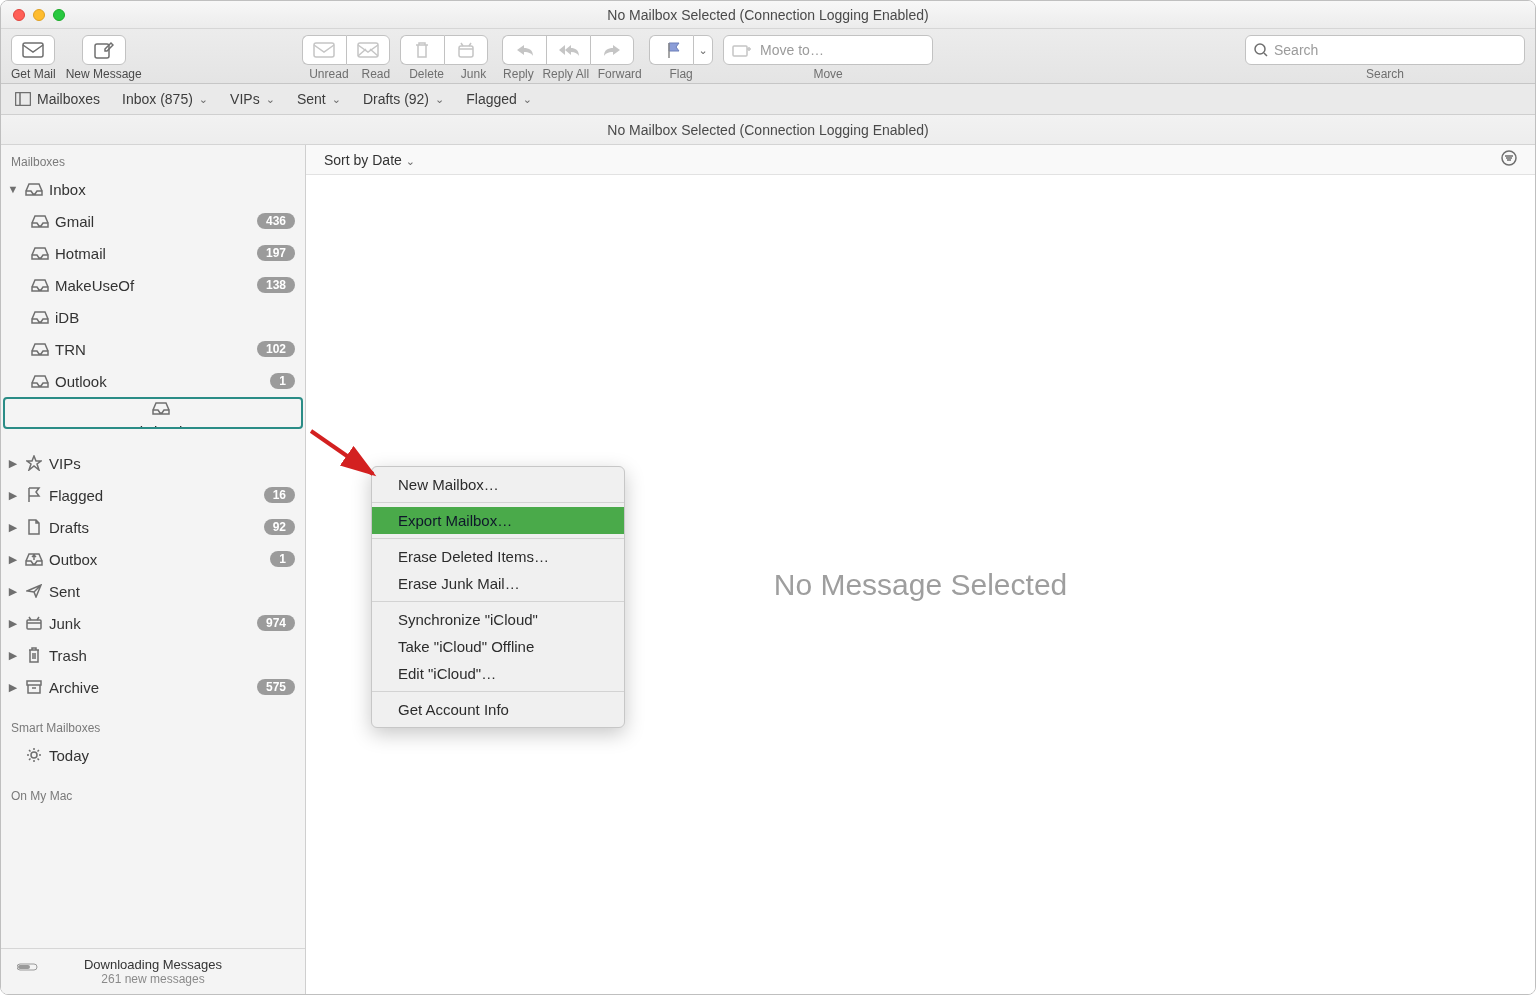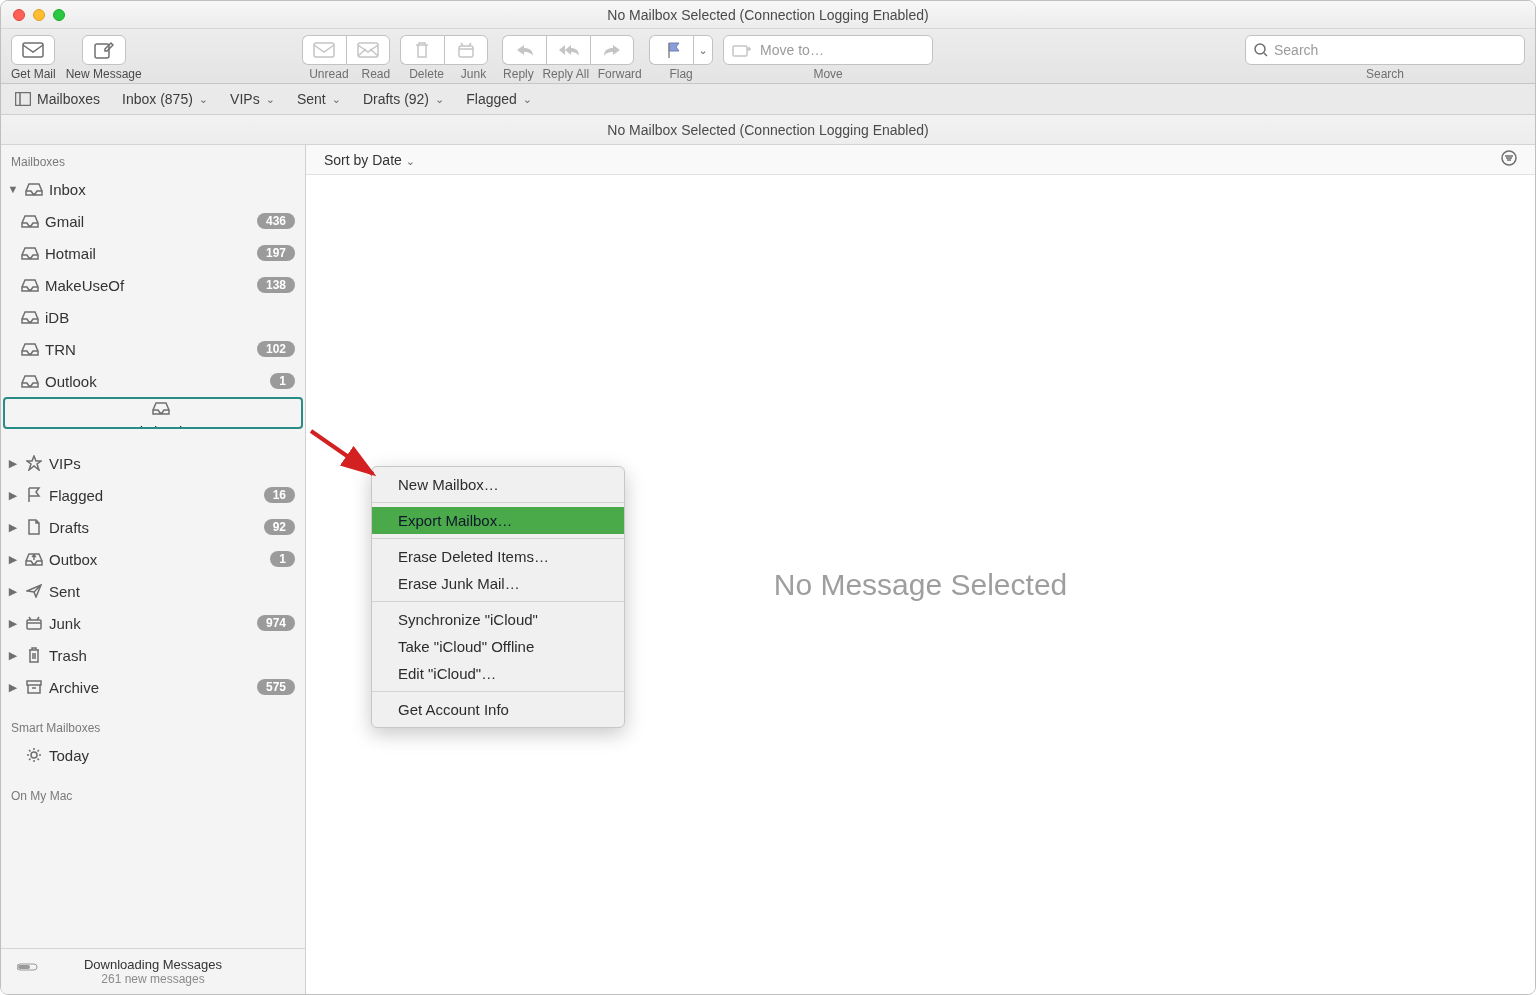--- a/index.html
+++ b/index.html
@@ -40,21 +40,21 @@
 
 .content{display:flex;height:calc(100% - 28px - 55px - 31px - 30px);}
 .sidebar{width:305px;background:#f4f4f4;border-right:1px solid #cfcfcf;display:flex;flex-direction:column;position:relative;overflow:hidden;}
 .sb-scroll{flex:1;overflow-y:auto;}
 .sb-heading{font-size:12px;color:#7a7a7a;padding:10px 10px 4px 10px;font-weight:500;}
 .sb-row{height:32px;display:flex;align-items:center;padding:0 10px 0 6px;font-size:15px;color:#333;gap:6px;}
 .sb-row .disc{width:12px;text-align:center;font-size:11px;color:#6f6f6f;}
 .sb-row .ico{width:18px;height:18px;display:flex;align-items:center;justify-content:center;color:#6f6f6f;flex-shrink:0;}
 .sb-row .txt{flex:1;white-space:nowrap;overflow:hidden;}
 .sb-row .badge{background:#9b9b9b;color:#fff;font-size:12px;font-weight:600;border-radius:10px;padding:1px 9px;min-width:20px;text-align:center;}
-.sb-sub{padding-left:20px;}
+.sb-sub{padding-left:30px;}
 .sb-row.sel{border:2px solid #2a8c86;border-radius:4px;margin:0 2px;padding-left:26px;flex-direction:column;}
 
 .sb-footer{border-top:1px solid #d6d6d6;background:#f4f4f4;padding:8px 10px;text-align:center;}
 .sb-footer .l1{font-size:13px;color:#333;}
 .sb-footer .l2{font-size:12px;color:#8a8a8a;}
 .sb-footer .ico{position:absolute;left:16px;bottom:22px;width:24px;height:10px;}
 
 .main{flex:1;display:flex;flex-direction:column;position:relative;}
 .sortbar{height:30px;border-bottom:1px solid #e2e2e2;display:flex;align-items:center;padding:0 18px;font-size:14px;justify-content:space-between;color:#333;background:#f9f9f9;}
 .viewer{flex:1;display:flex;align-items:center;justify-content:center;background:#fff;}

